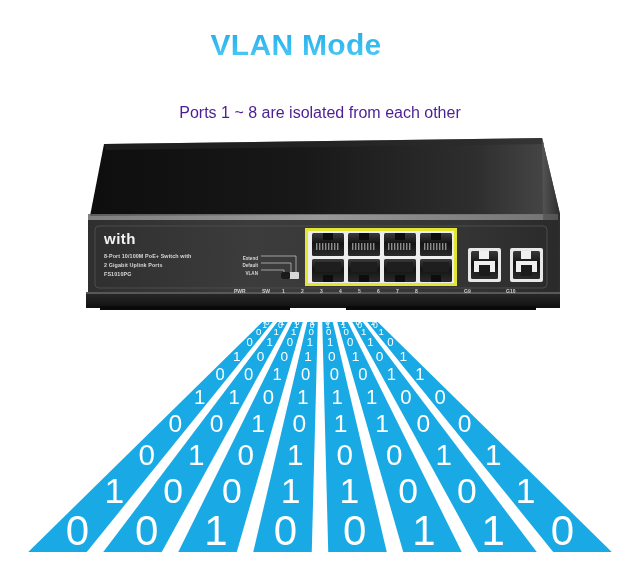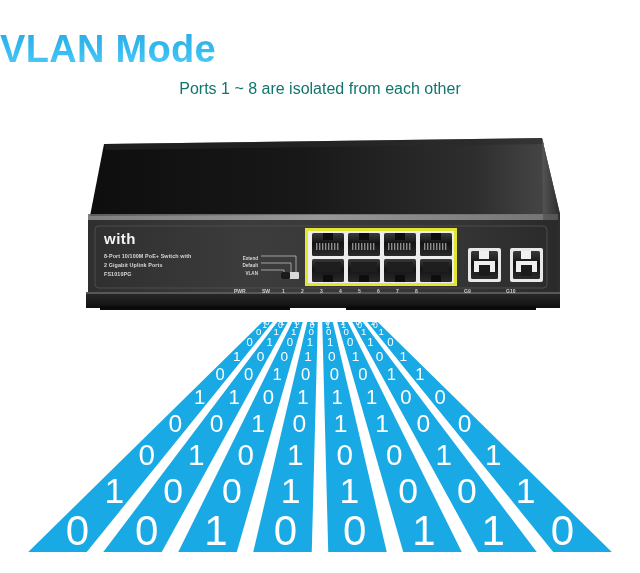--- a/index.html
+++ b/index.html
@@ -14,37 +14,38 @@
     overflow: hidden;
     position: relative;
   }
 
   
   #page-title {
     position: absolute;
     top: 28px;
     left: 0;
     width: 592px;
-    font-size: 38px;
+    text-align: center;
+    font-size: 30px;
     font-weight: bold;
     letter-spacing: 0.3px;
     color: #33b5ea;
     background: linear-gradient(180deg, #2aa8e2 0%, #36bdf2 55%, #5ccdf7 100%);
     -webkit-background-clip: text;
     background-clip: text;
     -webkit-text-fill-color: transparent;
   }
   #page-subtitle {
     position: absolute;
-    top: 80px;
+    top: 104px;
     left: 0;
     width: 640px;
     text-align: center;
     font-size: 16px;
-    color: #0f766e;
+    color: #4c1d95;
   }
 
   
   #switch-device {
     position: absolute;
     left: 86px;
     top: 136px;
     width: 474px;
     height: 182px;
   }

